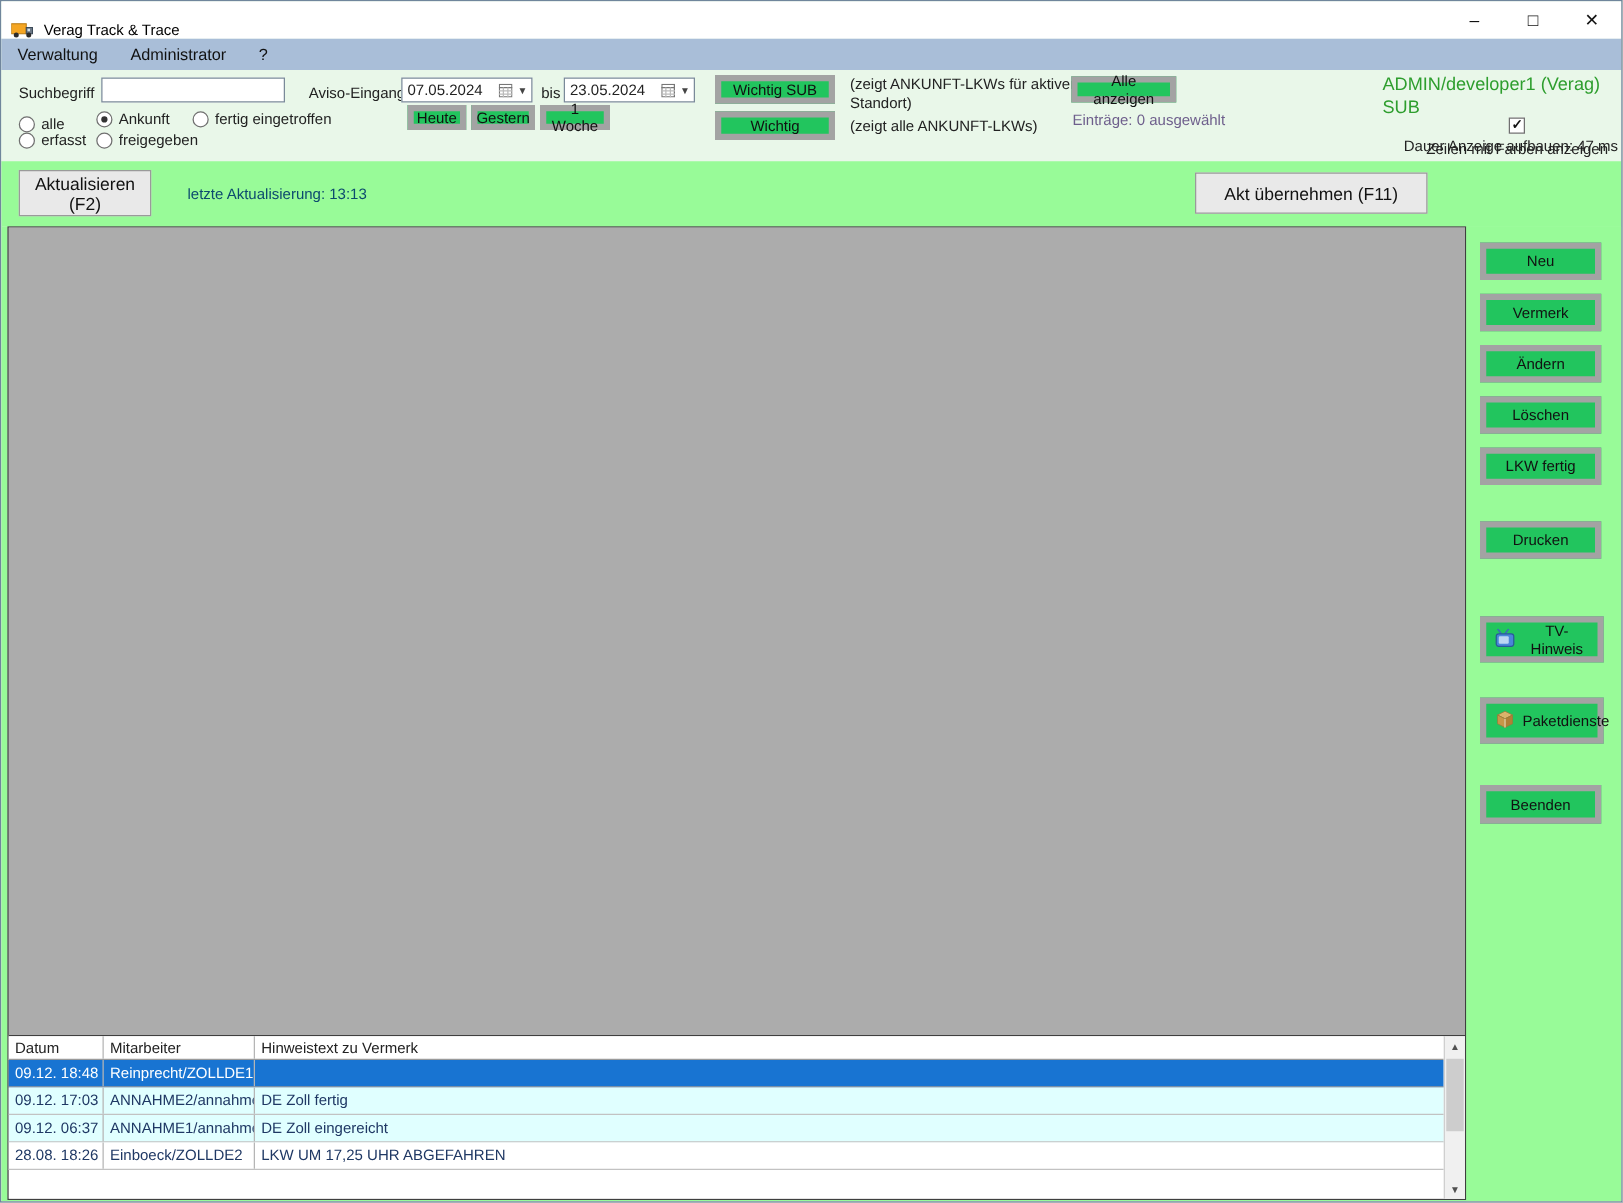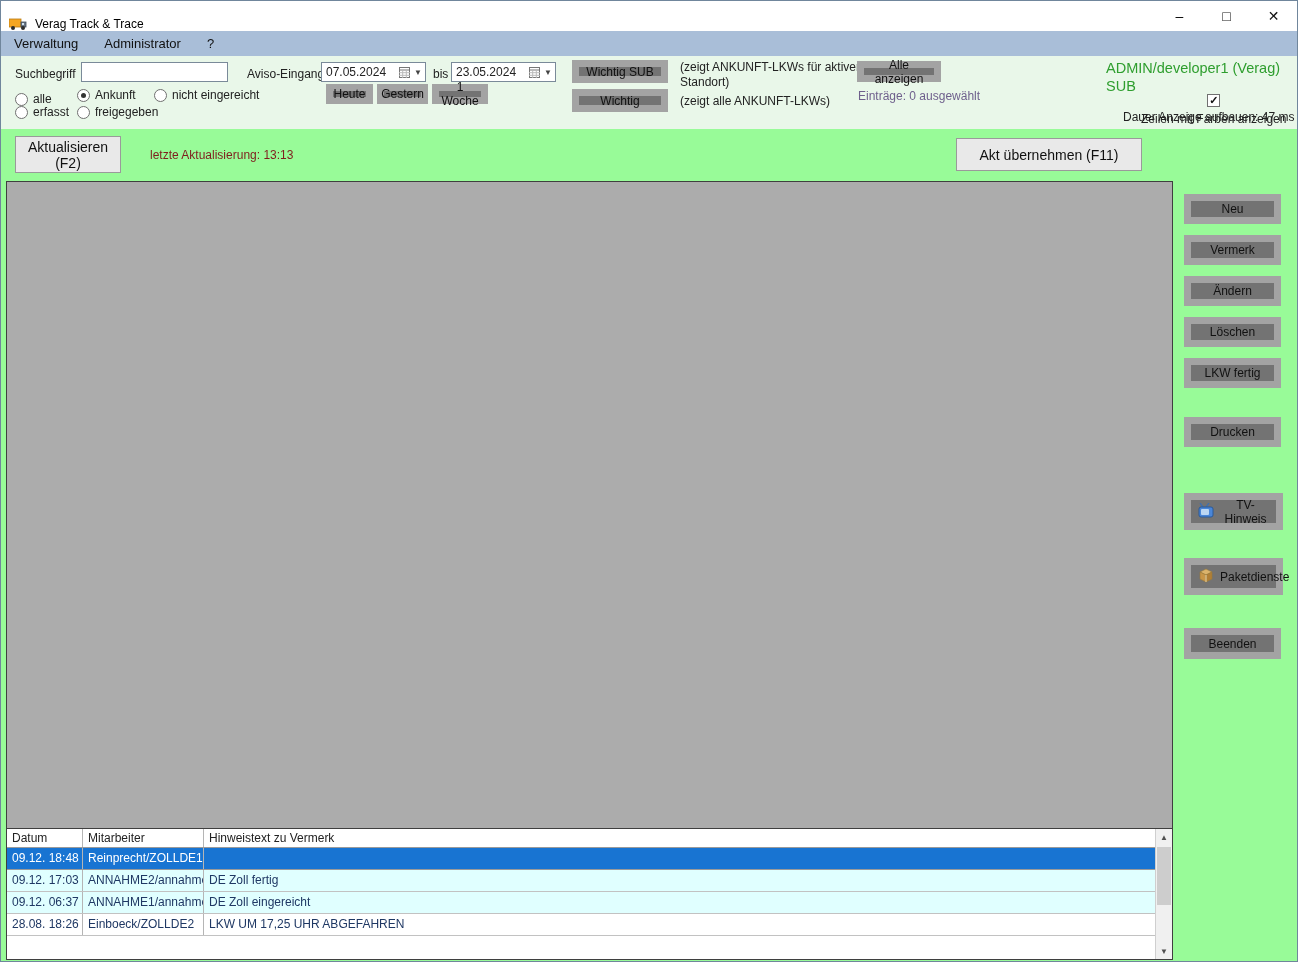--- a/index.html
+++ b/index.html
@@ -23,34 +23,34 @@
   .abs { position: absolute; }
   .tb-input { border: 1px solid #7a8a99; background: #fff; font-size: 12px; padding: 1px 4px; font-family: "Liberation Sans", sans-serif; }
   .radio-item { display: flex; align-items: center; gap: 5px; }
   .radio { width: 13px; height: 13px; border: 1px solid #707070; border-radius: 50%; background: #fff; position: relative; flex: none; }
   .radio.checked::after { content: ""; position: absolute; left: 3px; top: 3px; width: 5px; height: 5px; border-radius: 50%; background: #333; }
   .date-box { width: 105px; height: 20px; border: 1px solid #7a8a99; background: #fff; display: flex; align-items: center; padding: 0 3px 0 4px; }
   .date-value { font-size: 12px; flex: 1; }
   .cal-icon { display: flex; margin-right: 4px; }
   .chev { font-size: 8px; color: #444; }
   .btn {
-    background: #737373; border: 7px solid #a3a3a3; color: #111;
+    background: #22c55e; border: 5px solid #a3a3a3; color: #111;
     display: flex; align-items: center; justify-content: center;
     font-size: 12px; font-family: "Liberation Sans", sans-serif;
   }
   .caption { line-height: 1.25; color: #222; }
   .user-text { color: #2e9e2e; font-size: 14.5px; line-height: 1.25; }
   .cb-row { display: flex; align-items: center; gap: 5px; flex-direction: column; }
   .checkbox { width: 13px; height: 13px; border: 1px solid #707070; background: #fff; position: relative; flex: none; font-size: 11px; line-height: 11px; text-align: center; color: #111; }
   .checkbox.checked::after { content: "\2713"; position: absolute; left: 1px; top: 0px; font-weight: bold; }
   .eintraege { color: #6e5f8c; }
   
   .actionbar { height: 52px; background: #98fb98; position: relative; flex: none; }
   .big-btn { background: #e9e9e9; border: 1px solid #9a9a9a; font-size: 14px; }
-  .last-refresh { color: #7f1d1d; font-size: 12px; }
+  .last-refresh { color: #0c4a6e; font-size: 12px; }
   
   .main { flex: 1; display: flex; background: #98fb98; padding-left: 5px; min-height: 0; }
   .content-panel { width: 1167px; flex: none; border: 1px solid #3f3f3f; display: flex; flex-direction: column; margin-bottom: 1px; background: #acacac; }
   .gray-area { flex: 1; background: #acacac; }
   
   .table-wrap { height: 131px; flex: none; background: #fff; border-top: 1px solid #3f3f3f; display: flex; }
   .tgrid { flex: 1; display: flex; flex-direction: column; font-size: 12px; color: #1f3864; }
   .thead { display: flex; height: 19px; flex: none; background: #fff; color: #222; border-bottom: 1px solid #9a9a9a; }
   .th { padding: 2px 0 0 5px; border-right: 1px solid #b5b5b5; }
   .trow { display: flex; height: 22px; flex: none; border-bottom: 1px solid #c2c2c2; background: #fff; align-items: stretch; }
@@ -107,21 +107,21 @@
     <div class="abs radio-item" style="left:14px; top:36px;">
       <span class="radio"></span>
       <span>alle</span>
     </div>
     <div class="abs radio-item" style="left:76px; top:32px;">
       <span class="radio checked"></span>
       <span>Ankunft</span>
     </div>
     <div class="abs radio-item" style="left:153px; top:32px;">
       <span class="radio"></span>
-      <span>nicht eingereicht</span>
+      <span>fertig eingetroffen</span>
     </div>
     <div class="abs radio-item" style="left:14px; top:49px;">
       <span class="radio"></span>
       <span>erfasst</span>
     </div>
     <div class="abs radio-item" style="left:76px; top:49px;">
       <span class="radio"></span>
       <span>freigegeben</span>
     </div>
 

